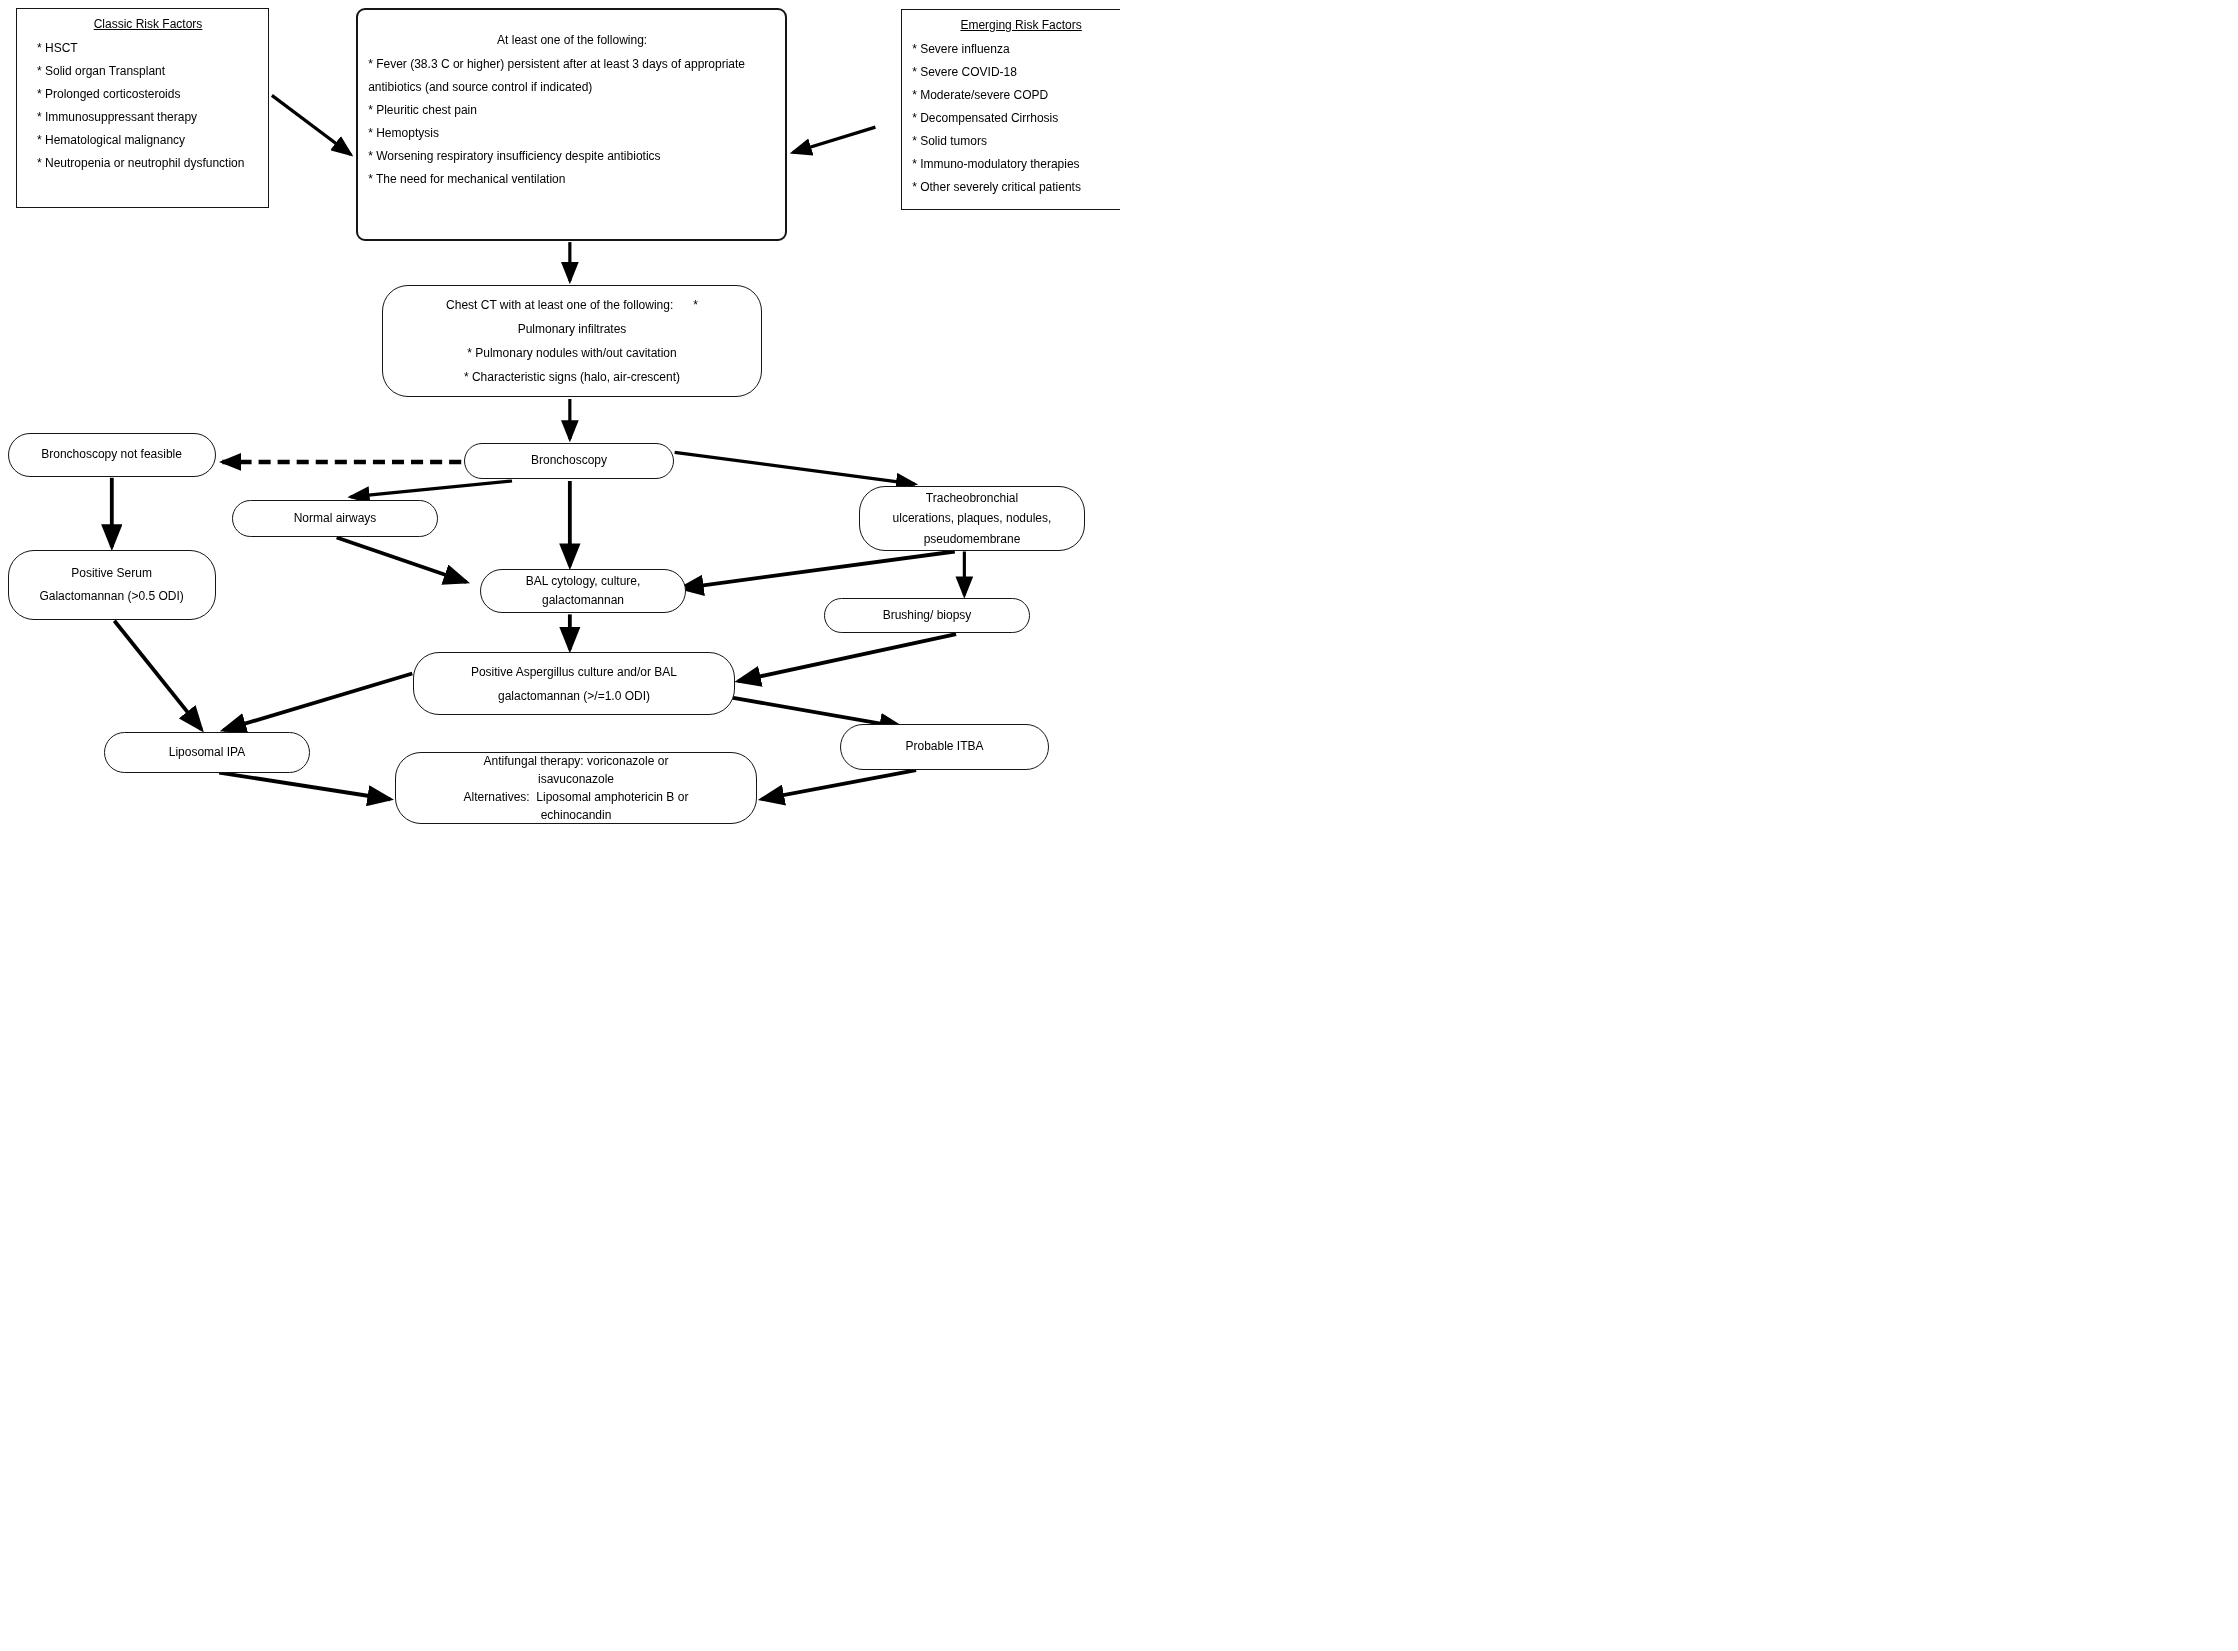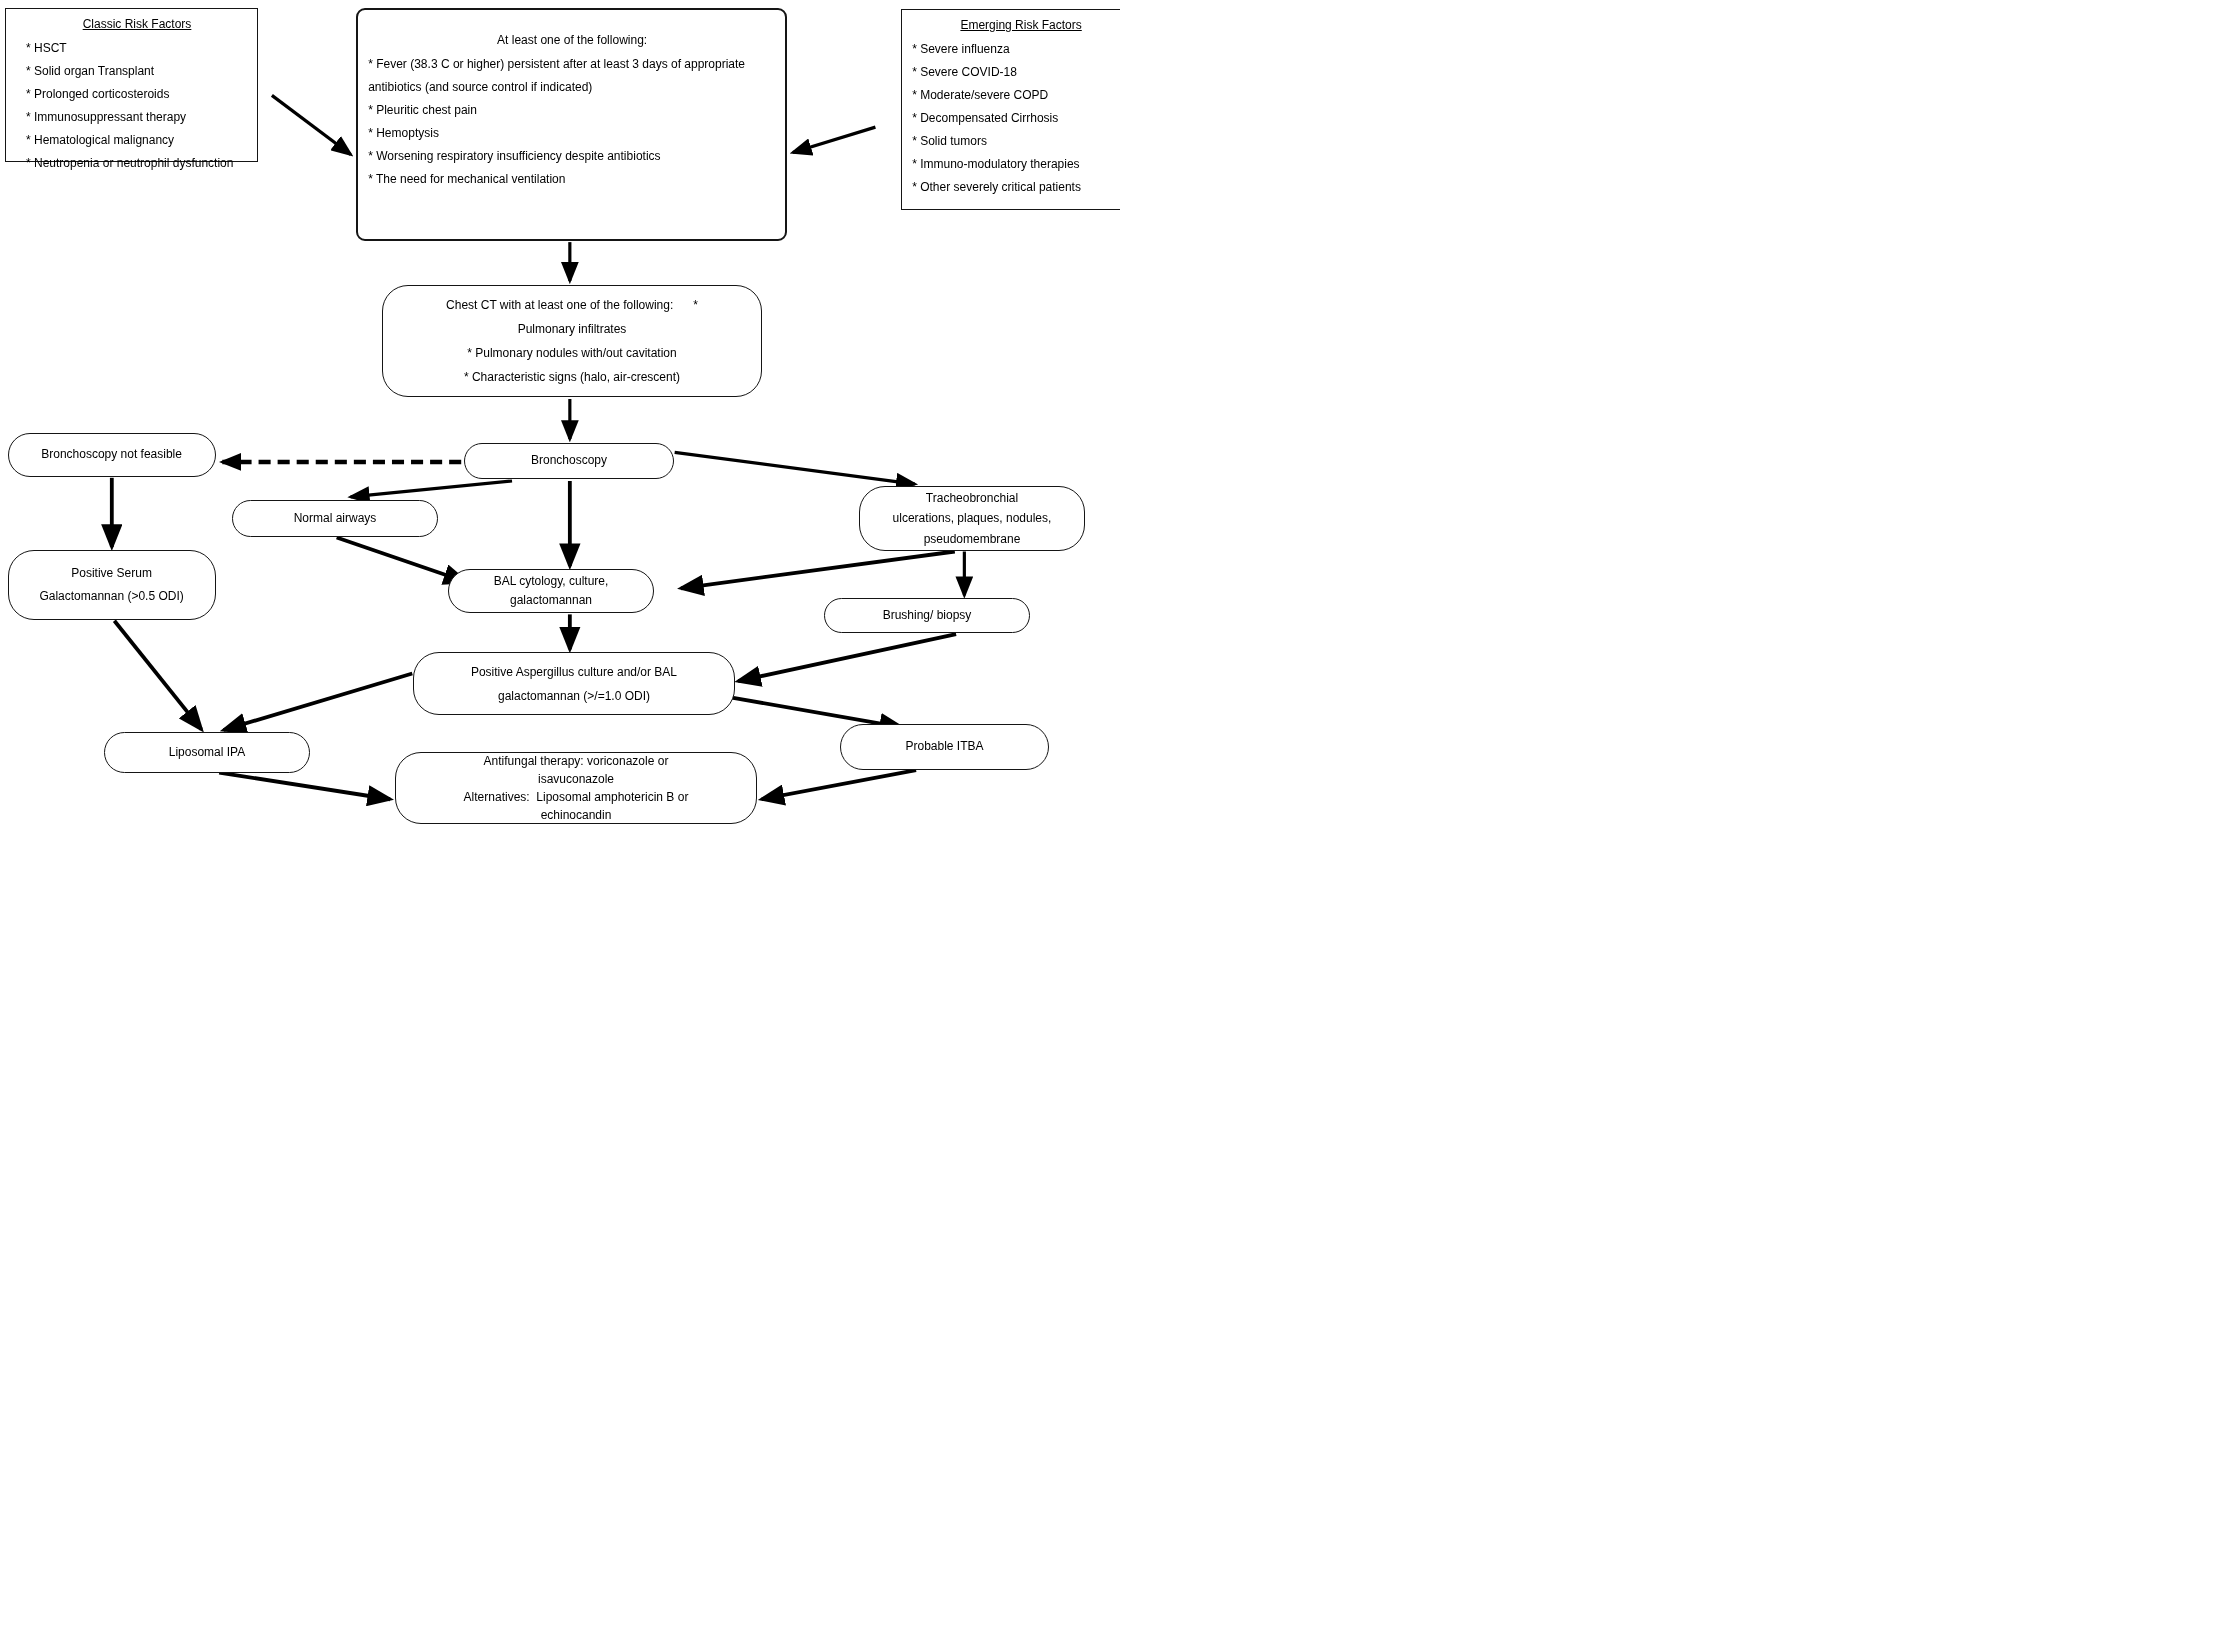--- a/index.html
+++ b/index.html
@@ -51,30 +51,30 @@
     display: block;
     text-align: center;
     line-height: 25.4px;
   }
   .bi { line-height: 23px; }
   .ln38 { line-height: 24px; }
   .ln32 { line-height: 20.3px; }
   .ln30 { line-height: 19px; }
   .ln28 { line-height: 18px; }
 
-  .b-classic  { left: 5px;   top: 8.3px;   width: 253px; height: 154px; padding-left: 20px; }
+  .b-classic  { left: 16px;   top: 8.3px;   width: 253px; height: 200px; padding-left: 20px; }
   .b-criteria { left: 356px;  top: 7.6px;   width: 431px; height: 233px; padding-top: 18px; border-radius: 9px; }
   .b-emerging { left: 876px; top: 9px;   width: 239px; height: 201px; margin-left: 25px; }
   .b-chestct  { left: 382px;  top: 285px;  width: 380px; height: 112px; }
   .b-bnf      { left: 7.6px;   top: 433px;  width: 208px; height: 44px;  }
   .b-bronch   { left: 464px;  top: 443px;  width: 210px; height: 36px;  }
   .b-normal   { left: 232px;  top: 500px;  width: 206px; height: 37px;  }
   .b-tracheo  { left: 859px; top: 486px;  width: 226px; height: 65px; }
   .b-serum    { left: 7.6px;   top: 550px;  width: 208px; height: 70px; }
-  .b-bal      { left: 448px;  top: 569px;  width: 206px; height: 44px;  }
+  .b-bal      { left: 480px;  top: 569px;  width: 206px; height: 44px;  }
   .b-brushing { left: 824px; top: 598px;  width: 206px; height: 35px;  }
   .b-asperg   { left: 413px;  top: 652px; width: 322px; height: 63px;  }
   .b-ipa      { left: 104px;  top: 732px; width: 206px; height: 41px;  }
   .b-itba     { left: 840px; top: 724px; width: 209px; height: 46px;  }
   .b-anti     { left: 395px;  top: 752px; width: 362px; height: 72px; }
 
   line, .arrow-line { stroke: #000000; }
 </style>
 </head>
 <body>

